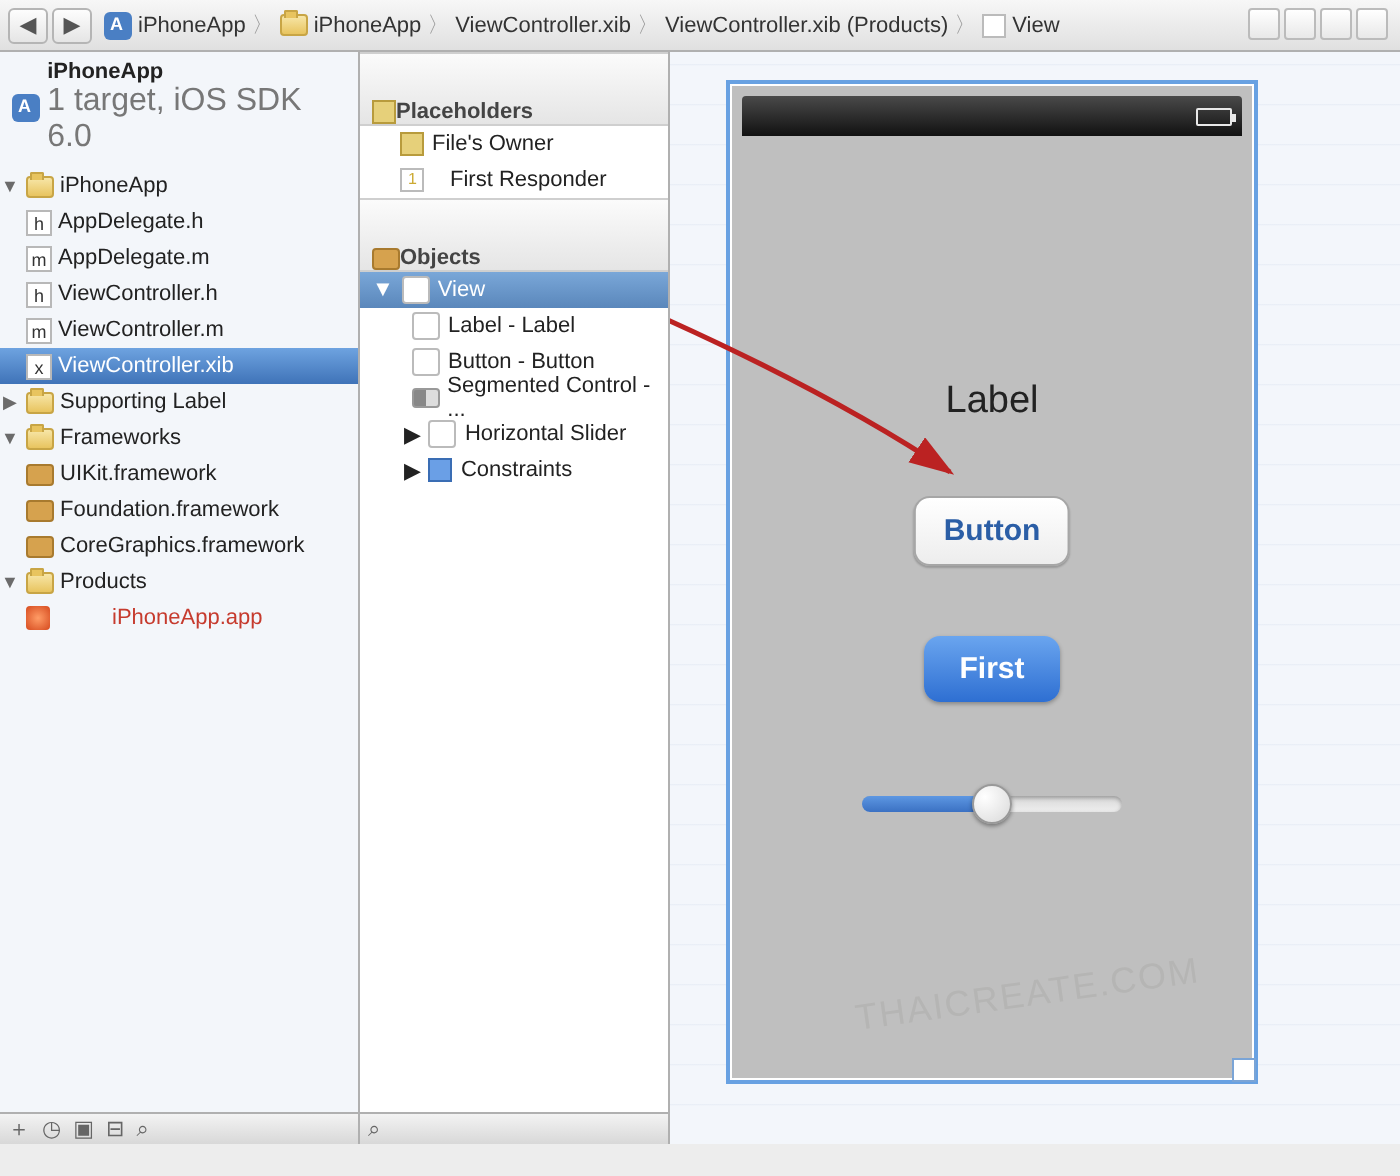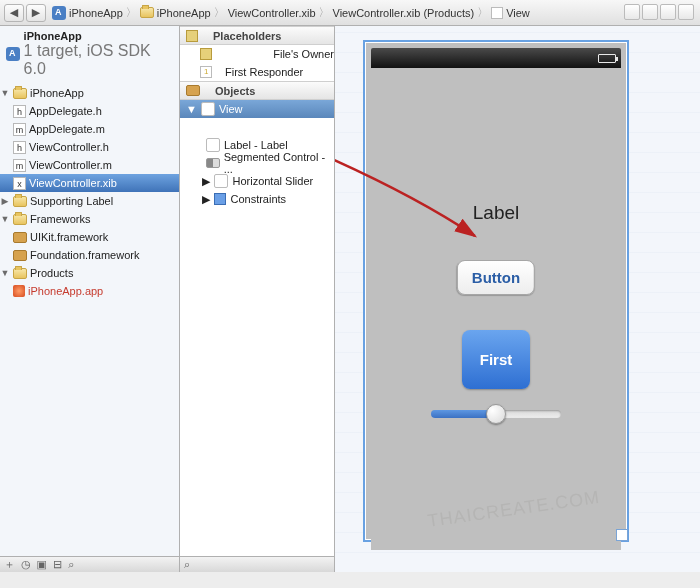--- a/index.html
+++ b/index.html
@@ -21,40 +21,40 @@
 
 
 .proj-head { padding: 4px 6px; display: flex; align-items: center; gap: 4px; }
 .proj-head .title { font-weight: bold; color: #222; }
 .proj-head .sub { color: #777; font-size: 16px; }
 .tree { padding: 2px 0; }
 .tree .row { display: flex; align-items: center; height: 18px; padding-left: 0; color: #222; gap: 3px; }
 .tree .disc { width: 10px; text-align: center; color: #6b6b6b; font-size: 9px; }
 .tree .row.sel { background: linear-gradient(#6ea3e0,#3f73b8); color: #fff; }
 .tree .row.sel .disc { color: #fff; }
-.red { color: #c63b2e; }
+.red { color: #c63b2e; margin-left: 28px; }
 .ind1 { padding-left: 14px; }
 .ind2 { padding-left: 28px; }
 
 
-.sect { height: 19px; background: linear-gradient(#fbfbfb,#e5e5e5); border-top: 1px solid #cfcfcf; border-bottom: 1px solid #cfcfcf; display: flex; align-items: center; padding: 0 6px; gap: 15px; font-weight: bold; color: #444; }
+.sect { height: 37px; background: linear-gradient(#fbfbfb,#e5e5e5); border-top: 1px solid #cfcfcf; border-bottom: 1px solid #cfcfcf; display: flex; align-items: flex-end; padding: 0 6px; gap: 0; font-weight: bold; color: #444; }
 .olist .row { display: flex; align-items: center; height: 18px; gap: 4px; color: #222; padding-left: 4px; }
 .olist .row.sel { background: linear-gradient(#7aa7d8,#5a87bb); color: #fff; }
 .olist .chk { width: 14px; height: 14px; border: 1px solid #bbb; background: #fff; border-radius: 2px; }
 
 
 .canvas-in { position: absolute; top: 14px; left: 28px; width: 266px; height: 502px; border: 2px solid #68a1e2; background: #bfbfbf; box-shadow: 0 0 0 1px #fff inset; }
 .statusbar { height: 20px; margin: 6px 6px 0 6px; background: linear-gradient(#4a4a4a,#111); border-radius: 2px 2px 0 0; display: flex; align-items: center; justify-content: flex-end; padding: 0 5px; }
 .batt { width: 18px; height: 9px; border: 1px solid #e8e8e8; border-radius: 1px; position: relative; }
 .batt::after { content:''; position:absolute; right:-3px; top:2px; width:2px; height:4px; background:#e8e8e8; }
-.content { margin: 16px 6px; height: 466px; background: #bfbfbf; position: relative; }
+.content { margin: 4px 6px; height: 466px; background: #bfbfbf; position: relative; }
 .lbl { position: absolute; top: 118px; width: 100%; text-align: center; color: #222; font-size: 19px; }
 .btn { position: absolute; top: 176px; left: 50%; transform: translateX(-50%); background: linear-gradient(#ffffff,#ededed); border: 1px solid #a6a6a6; border-radius: 8px; padding: 8px 14px; color: #2b5ea6; font-size: 15px; font-weight: bold; box-shadow: 0 1px 1px rgba(0,0,0,.2); }
 .seg { position: absolute; top: 246px; left: 50%; transform: translateX(-50%); display: flex; border-radius: 8px; overflow: hidden; box-shadow: 0 1px 2px rgba(0,0,0,.3); }
-.seg div { width: 68px; text-align: center; padding: 21px 0; font-size: 15px; font-weight: bold; }
+.seg div { width: 68px; text-align: center; padding: 8px 0; font-size: 15px; font-weight: bold; }
 .seg .on { background: linear-gradient(#6aa5ef,#2e6fd2); color: #fff; }
 .seg .off { background: linear-gradient(#fdfdfd,#e0e0e0); color: #8a8a8a; border-left: 1px solid #b5b5b5; }
 .slider { position: absolute; top: 326px; left: 50%; transform: translateX(-50%); width: 130px; height: 8px; border-radius: 4px; background: linear-gradient(#d8d8d8,#eee); box-shadow: inset 0 1px 2px rgba(0,0,0,.3); }
 .slider .fill { position: absolute; left: 0; top: 0; height: 100%; width: 50%; border-radius: 4px 0 0 4px; background: linear-gradient(#5d97e2,#3b71c3); }
 .slider .knob { position: absolute; left: 50%; top: 50%; width: 20px; height: 20px; transform: translate(-50%,-50%); border-radius: 50%; background: radial-gradient(circle at 30% 30%, #fff, #d9d9d9); border: 1px solid #999; box-shadow: 0 1px 2px rgba(0,0,0,.4); }
 .resize { position:absolute; right:-1px; bottom:-1px; width:12px; height:12px; background:#fff; border:1px solid #7aa4d6; }
 .wm { position:absolute; bottom:30px; right:20px; color:#aaa9a7; font-size:18px; transform:rotate(-8deg); opacity:.45; letter-spacing:1px; }
 
 
 .arrow { position: absolute; pointer-events: none; }
@@ -159,20 +159,25 @@
         <div class="row ind2">
           <span class="disc"></span>
           <span class="i-toolbox"></span>
           <span>UIKit.framework</span>
         </div>
         <div class="row ind2">
           <span class="disc"></span>
           <span class="i-toolbox"></span>
           <span>Foundation.framework</span>
         </div>
+        <div class="row ind2">
+          <span class="disc"></span>
+          <span class="i-toolbox"></span>
+          <span>CoreGraphics.framework</span>
+        </div>
         <div class="row ind1">
           <span class="disc">▼</span>
           <span class="i-folder"></span>
           <span>Products</span>
         </div>
         <div class="row ind2">
           <span class="disc"></span>
           <span class="i-app"></span>
           <span class="red">iPhoneApp.app</span>
         </div>
@@ -186,43 +191,48 @@
       <span>⌕</span>
     </div>
   </div>
 
   <div class="col outline">
     <div class="sect">
       <span class="i-cube"></span>
       <span>Placeholders</span>
     </div>
     <div class="olist" id="ph-list">
-        <div class="row" style="padding-left: 20px; justify-content: space-between;">
+        <div class="row" style="padding-left: 20px;">
           <span class="i-cube"></span>
           <span>File's Owner</span>
         </div>
         <div class="row" style="padding-left: 20px; gap: 13px;">
           <span class="i-red"></span>
           <span>First Responder</span>
         </div>
       </div>
     <div class="sect">
       <span class="i-toolbox"></span>
       <span>Objects</span>
     </div>
     <div class="olist" id="obj-list">
         <div class="row sel" style="padding-left: 6px;">
           <span class="disc">▼</span>
           <span class="chk"></span>
           <span>View</span>
         </div>
-        <div class="row" style="padding-left: 22px; margin-top: 18px;">
+        <div class="row" style="padding-left: 22px;">
           <span class="disc"></span>
           <span class="chk"></span>
           <span>Label - Label</span>
+        </div>
+        <div class="row" style="padding-left: 22px;">
+          <span class="disc"></span>
+          <span class="chk"></span>
+          <span>Button - Button</span>
         </div>
         <div class="row" style="padding-left: 22px;">
           <span class="disc"></span>
           <span style="width: 14px; height: 10px; background: linear-gradient(90deg, rgb(136, 136, 136) 50%, rgb(221, 221, 221) 50%); border: 1px solid rgb(153, 153, 153); border-radius: 2px;"></span>
           <span>Segmented Control - ...</span>
         </div>
         <div class="row" style="padding-left: 22px;">
           <span class="disc">▶</span>
           <span class="chk"></span>
           <span>Horizontal Slider</span>

